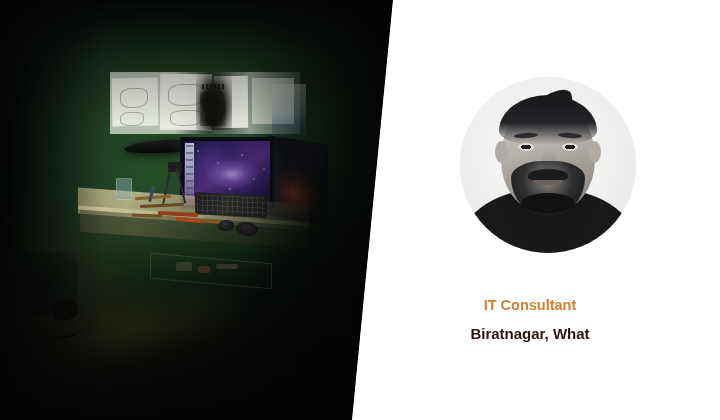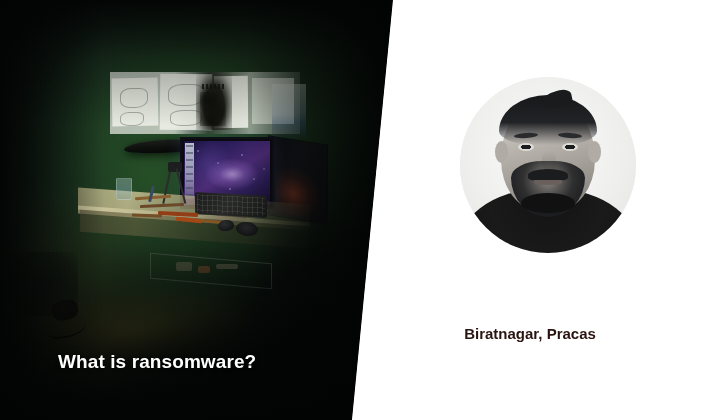--- a/index.html
+++ b/index.html
@@ -614,21 +614,20 @@
     <div class="shelf-item c"></div>
 
     <div class="chair-shadow"></div>
     <div class="floor-light"></div>
     <div class="floor-obj"></div>
     <div class="floor-cable"></div>
 
     <div class="photo-vignette"></div>
   </div>
 
-  <div id="caption">What is ransomware?</div>
 
   <div id="right-panel"></div>
 
   <div id="avatar">
     <div class="av-bg"></div>
     <div class="av-shoulders"></div>
     <div class="av-neck"></div>
     <div class="av-head"></div>
     <div class="av-ear left"></div>
     <div class="av-ear right"></div>
@@ -638,15 +637,16 @@
     <div class="av-brow right"></div>
     <div class="av-eye left"></div>
     <div class="av-eye right"></div>
     <div class="av-nose"></div>
     <div class="av-beard"></div>
     <div class="av-mustache"></div>
     <div class="av-mouth"></div>
     <div class="av-collar"></div>
   </div>
 
-  <div id="location">Biratnagar, Pracas</div>
+  <div id="role">IT Consultant</div>
+  <div id="location">Biratnagar, What</div>
 
 </div>
 
 </body></html>

